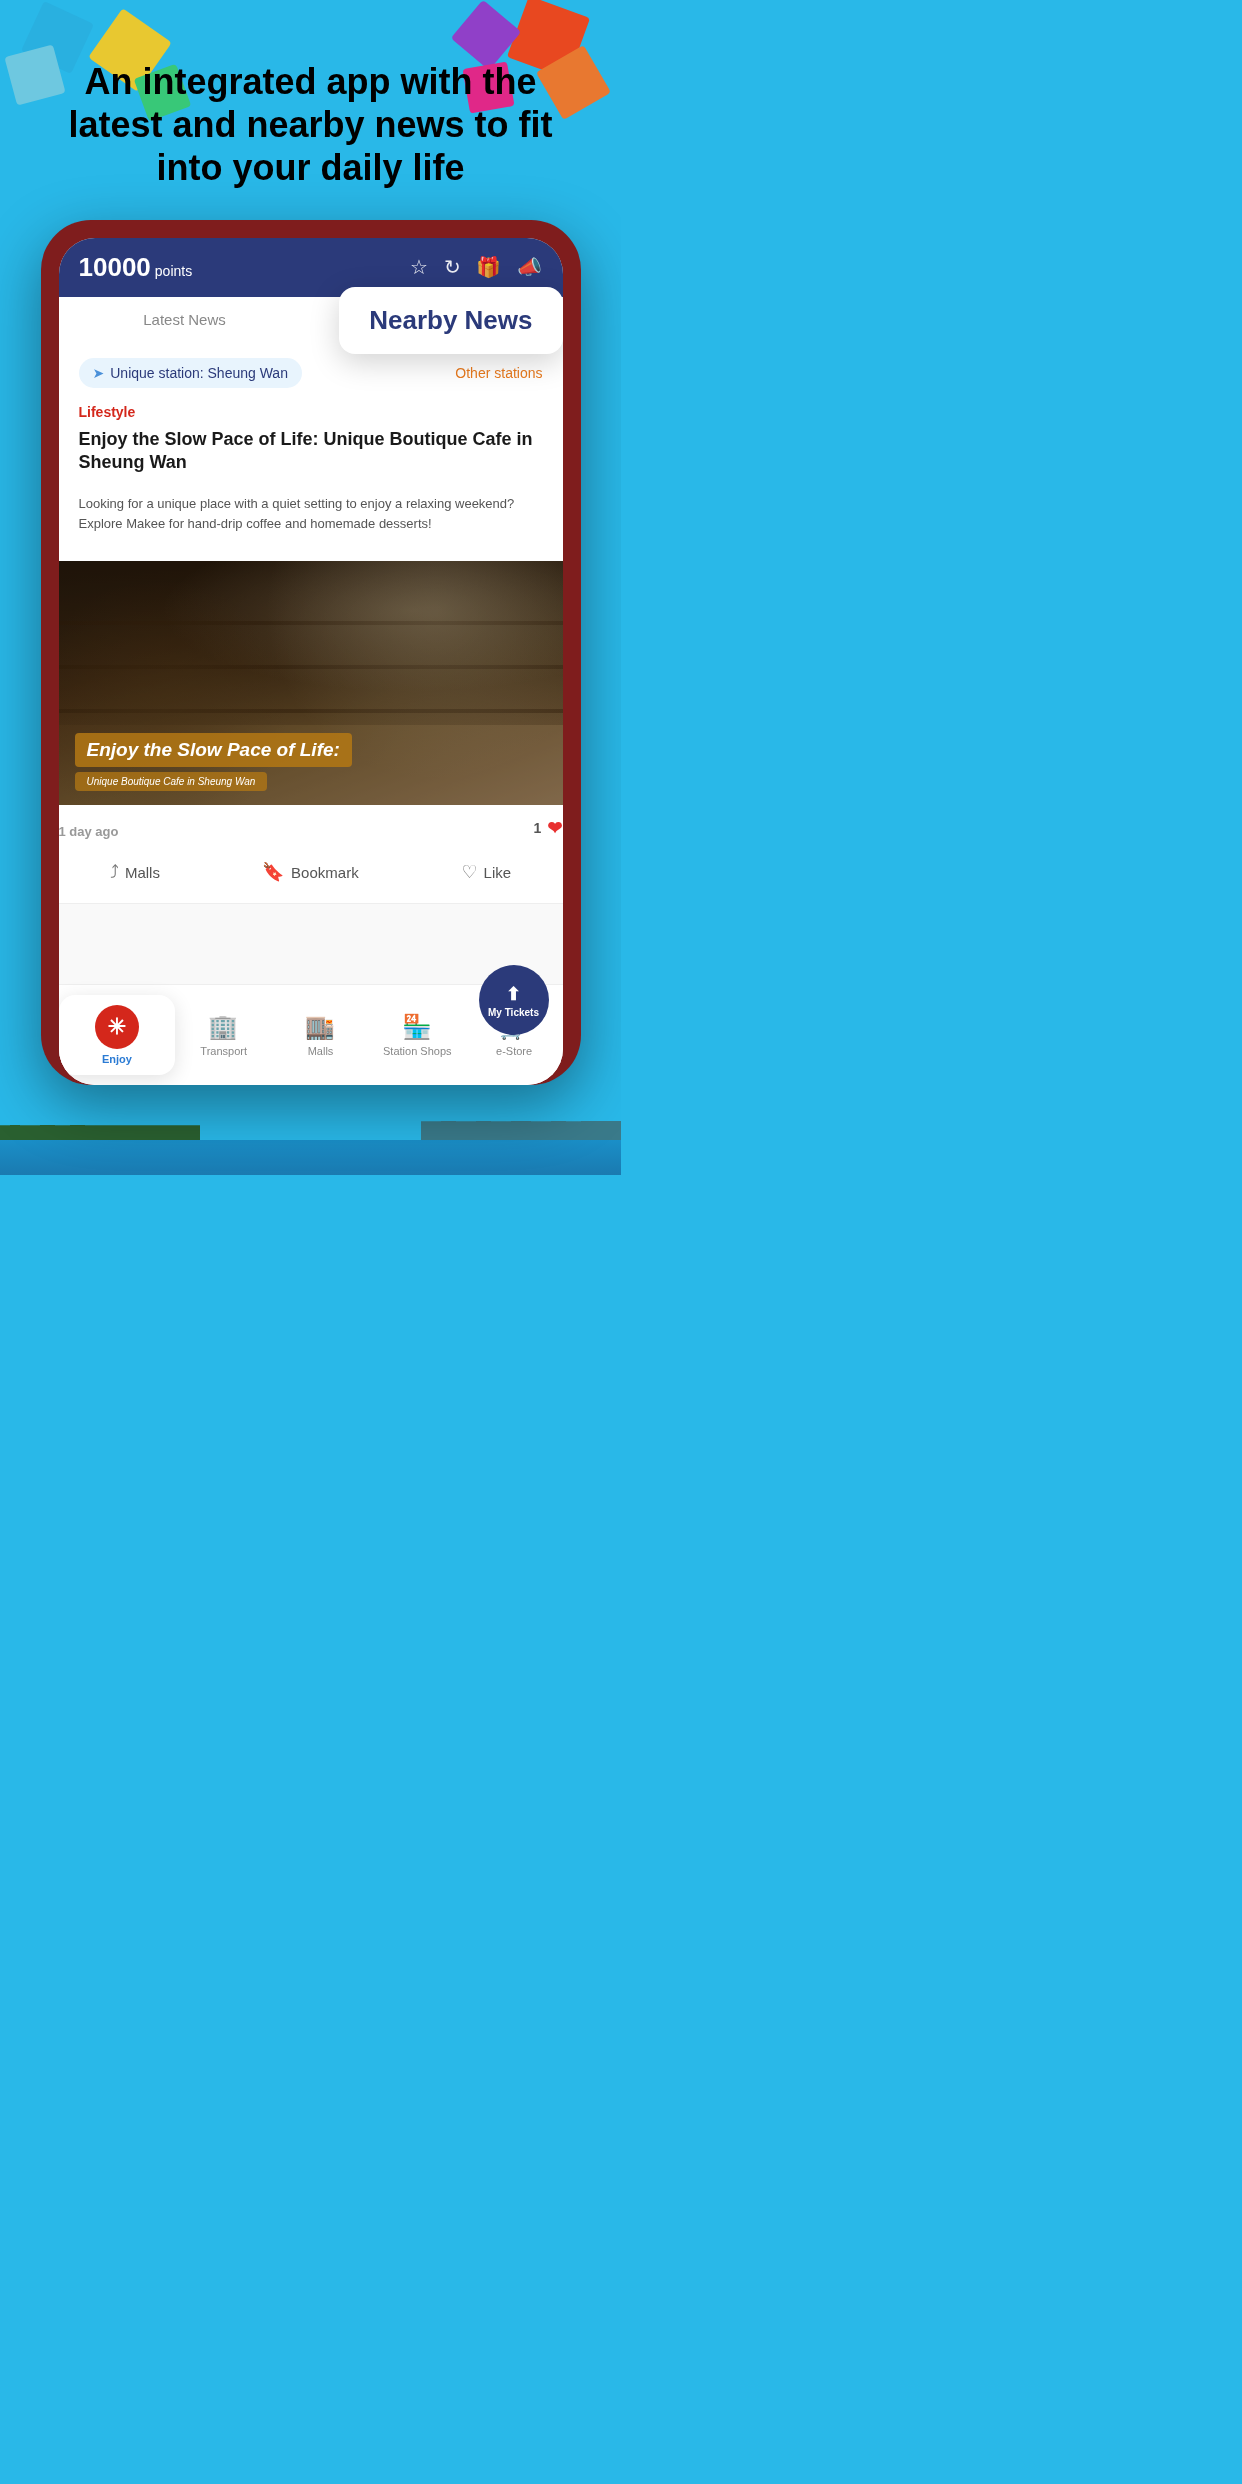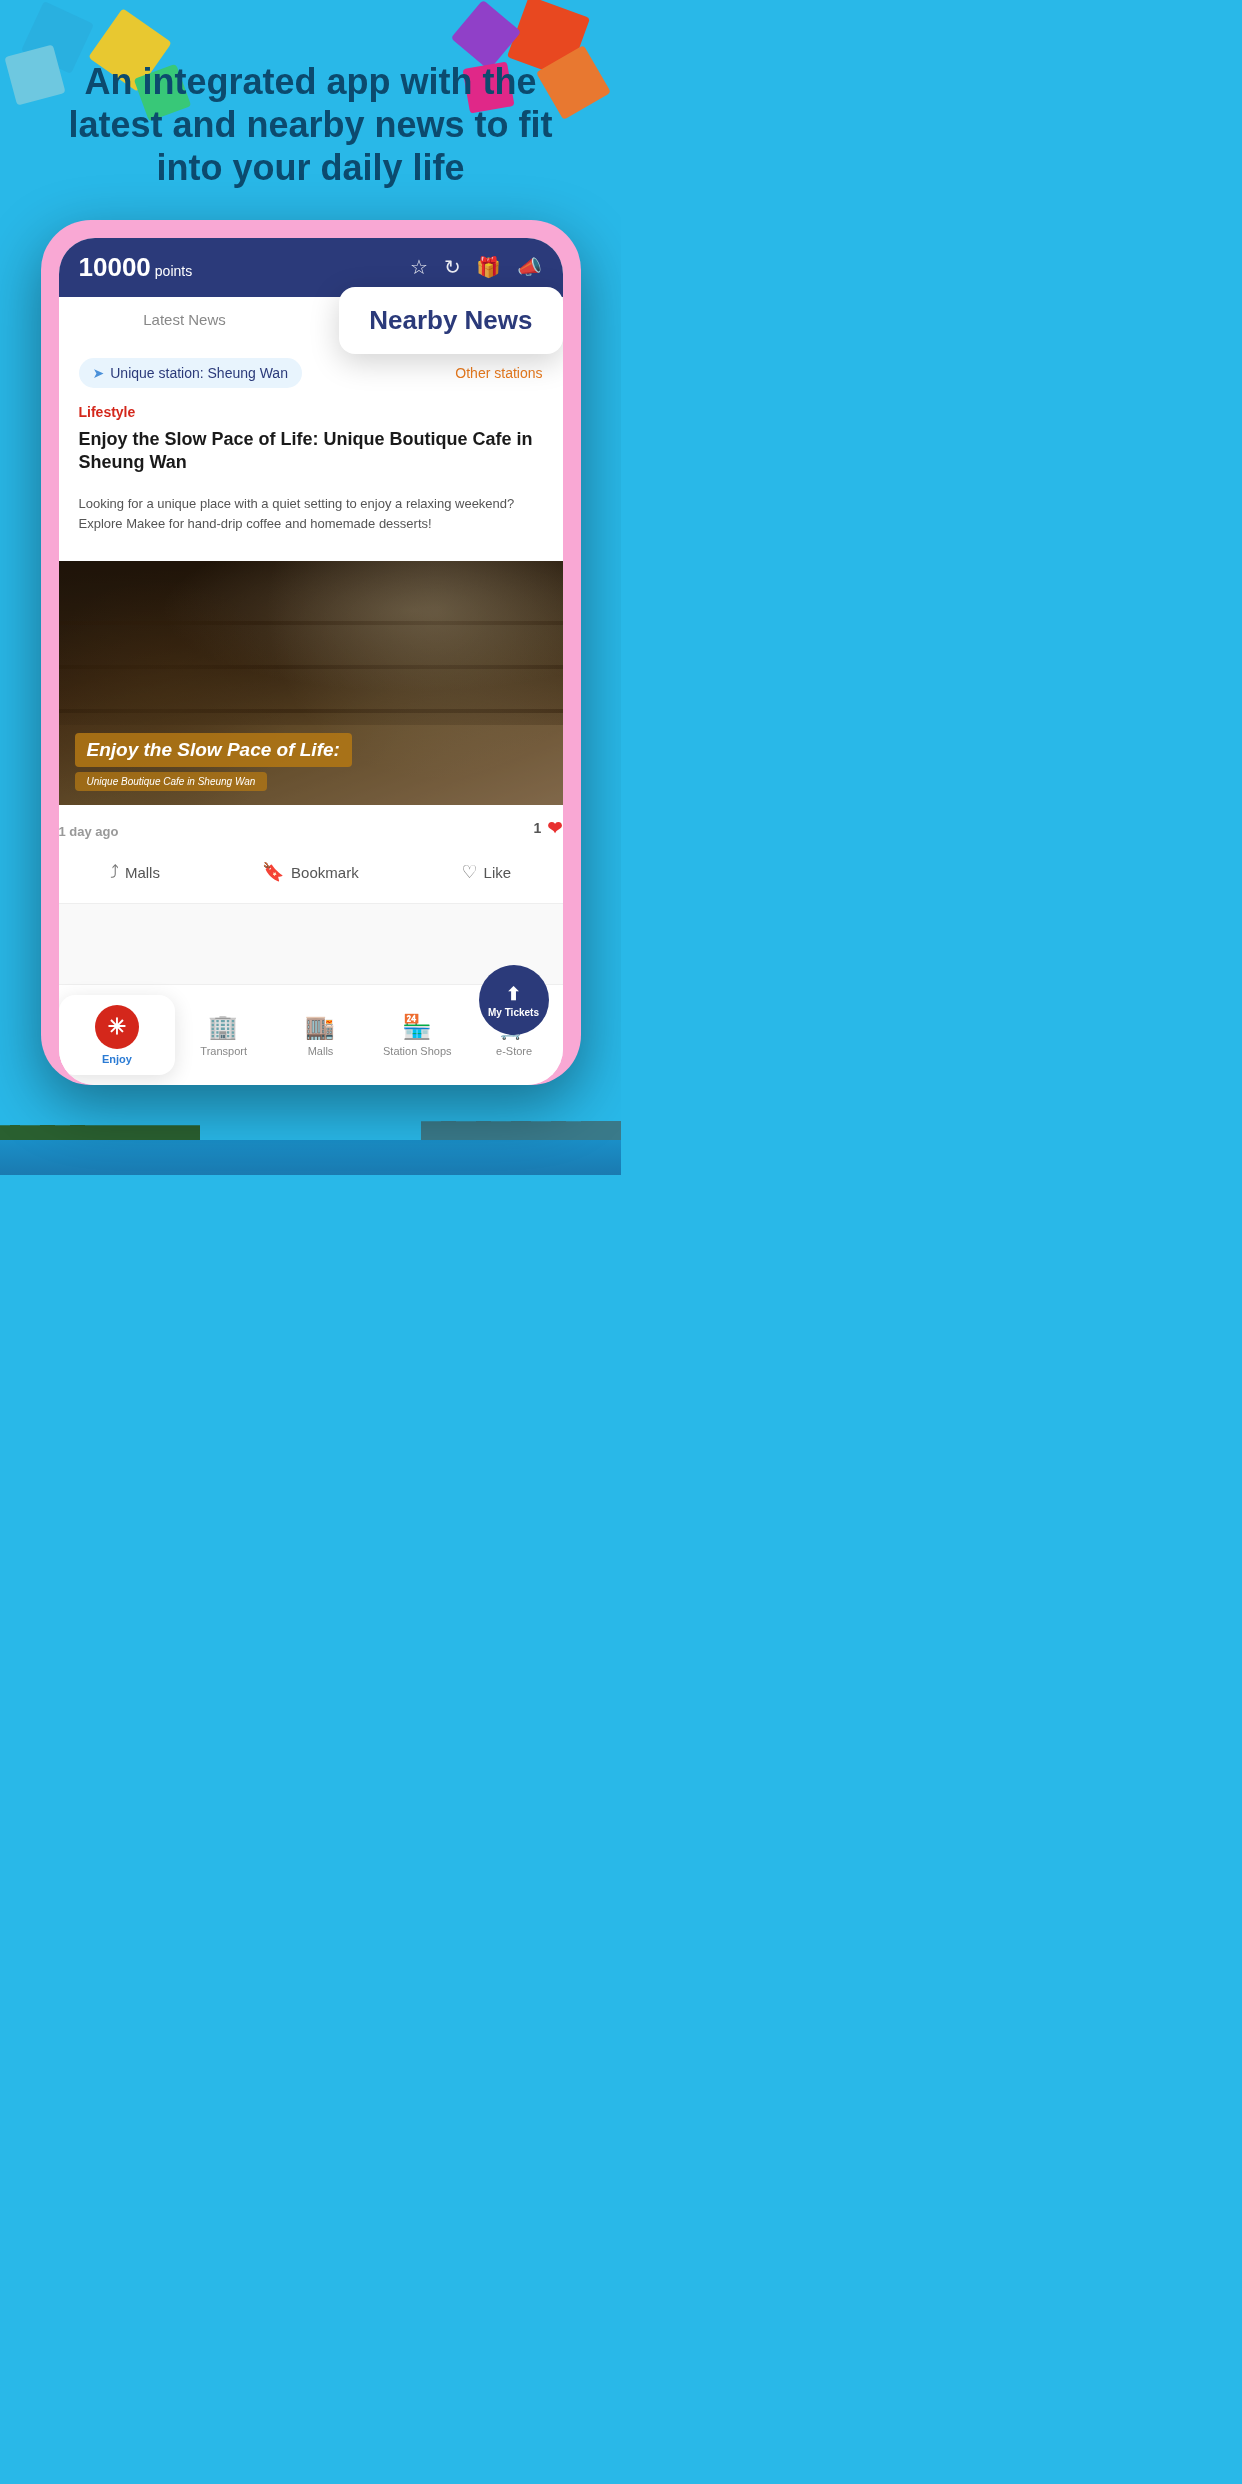--- a/index.html
+++ b/index.html
@@ -23,40 +23,40 @@
     }
     .cube {
       position: absolute;
       border-radius: 4px;
       transform: rotate(30deg) skewX(-10deg);
     }
 
     
     .hero-text {
       text-align: center;
-      color: #0c4a6e;
+      color: #000000;
       font-weight: 900;
       font-size: 36px;
       line-height: 1.2;
       padding: 60px 40px 30px 40px;
       position: relative;
       z-index: 2;
     }
 
     
     .phone-wrapper {
       display: flex;
       justify-content: center;
       padding: 0 30px 20px 30px;
       position: relative;
       z-index: 2;
     }
     .phone {
       width: 540px;
-      background: #f9a8d4;
+      background: #7f1d1d;
       border-radius: 50px;
       padding: 18px 18px 0 18px;
       box-shadow: 0 20px 60px rgba(0,0,0,0.4);
       position: relative;
     }
     .phone-screen {
       background: #f0f2f5;
       border-radius: 36px;
       overflow: hidden;
     }

